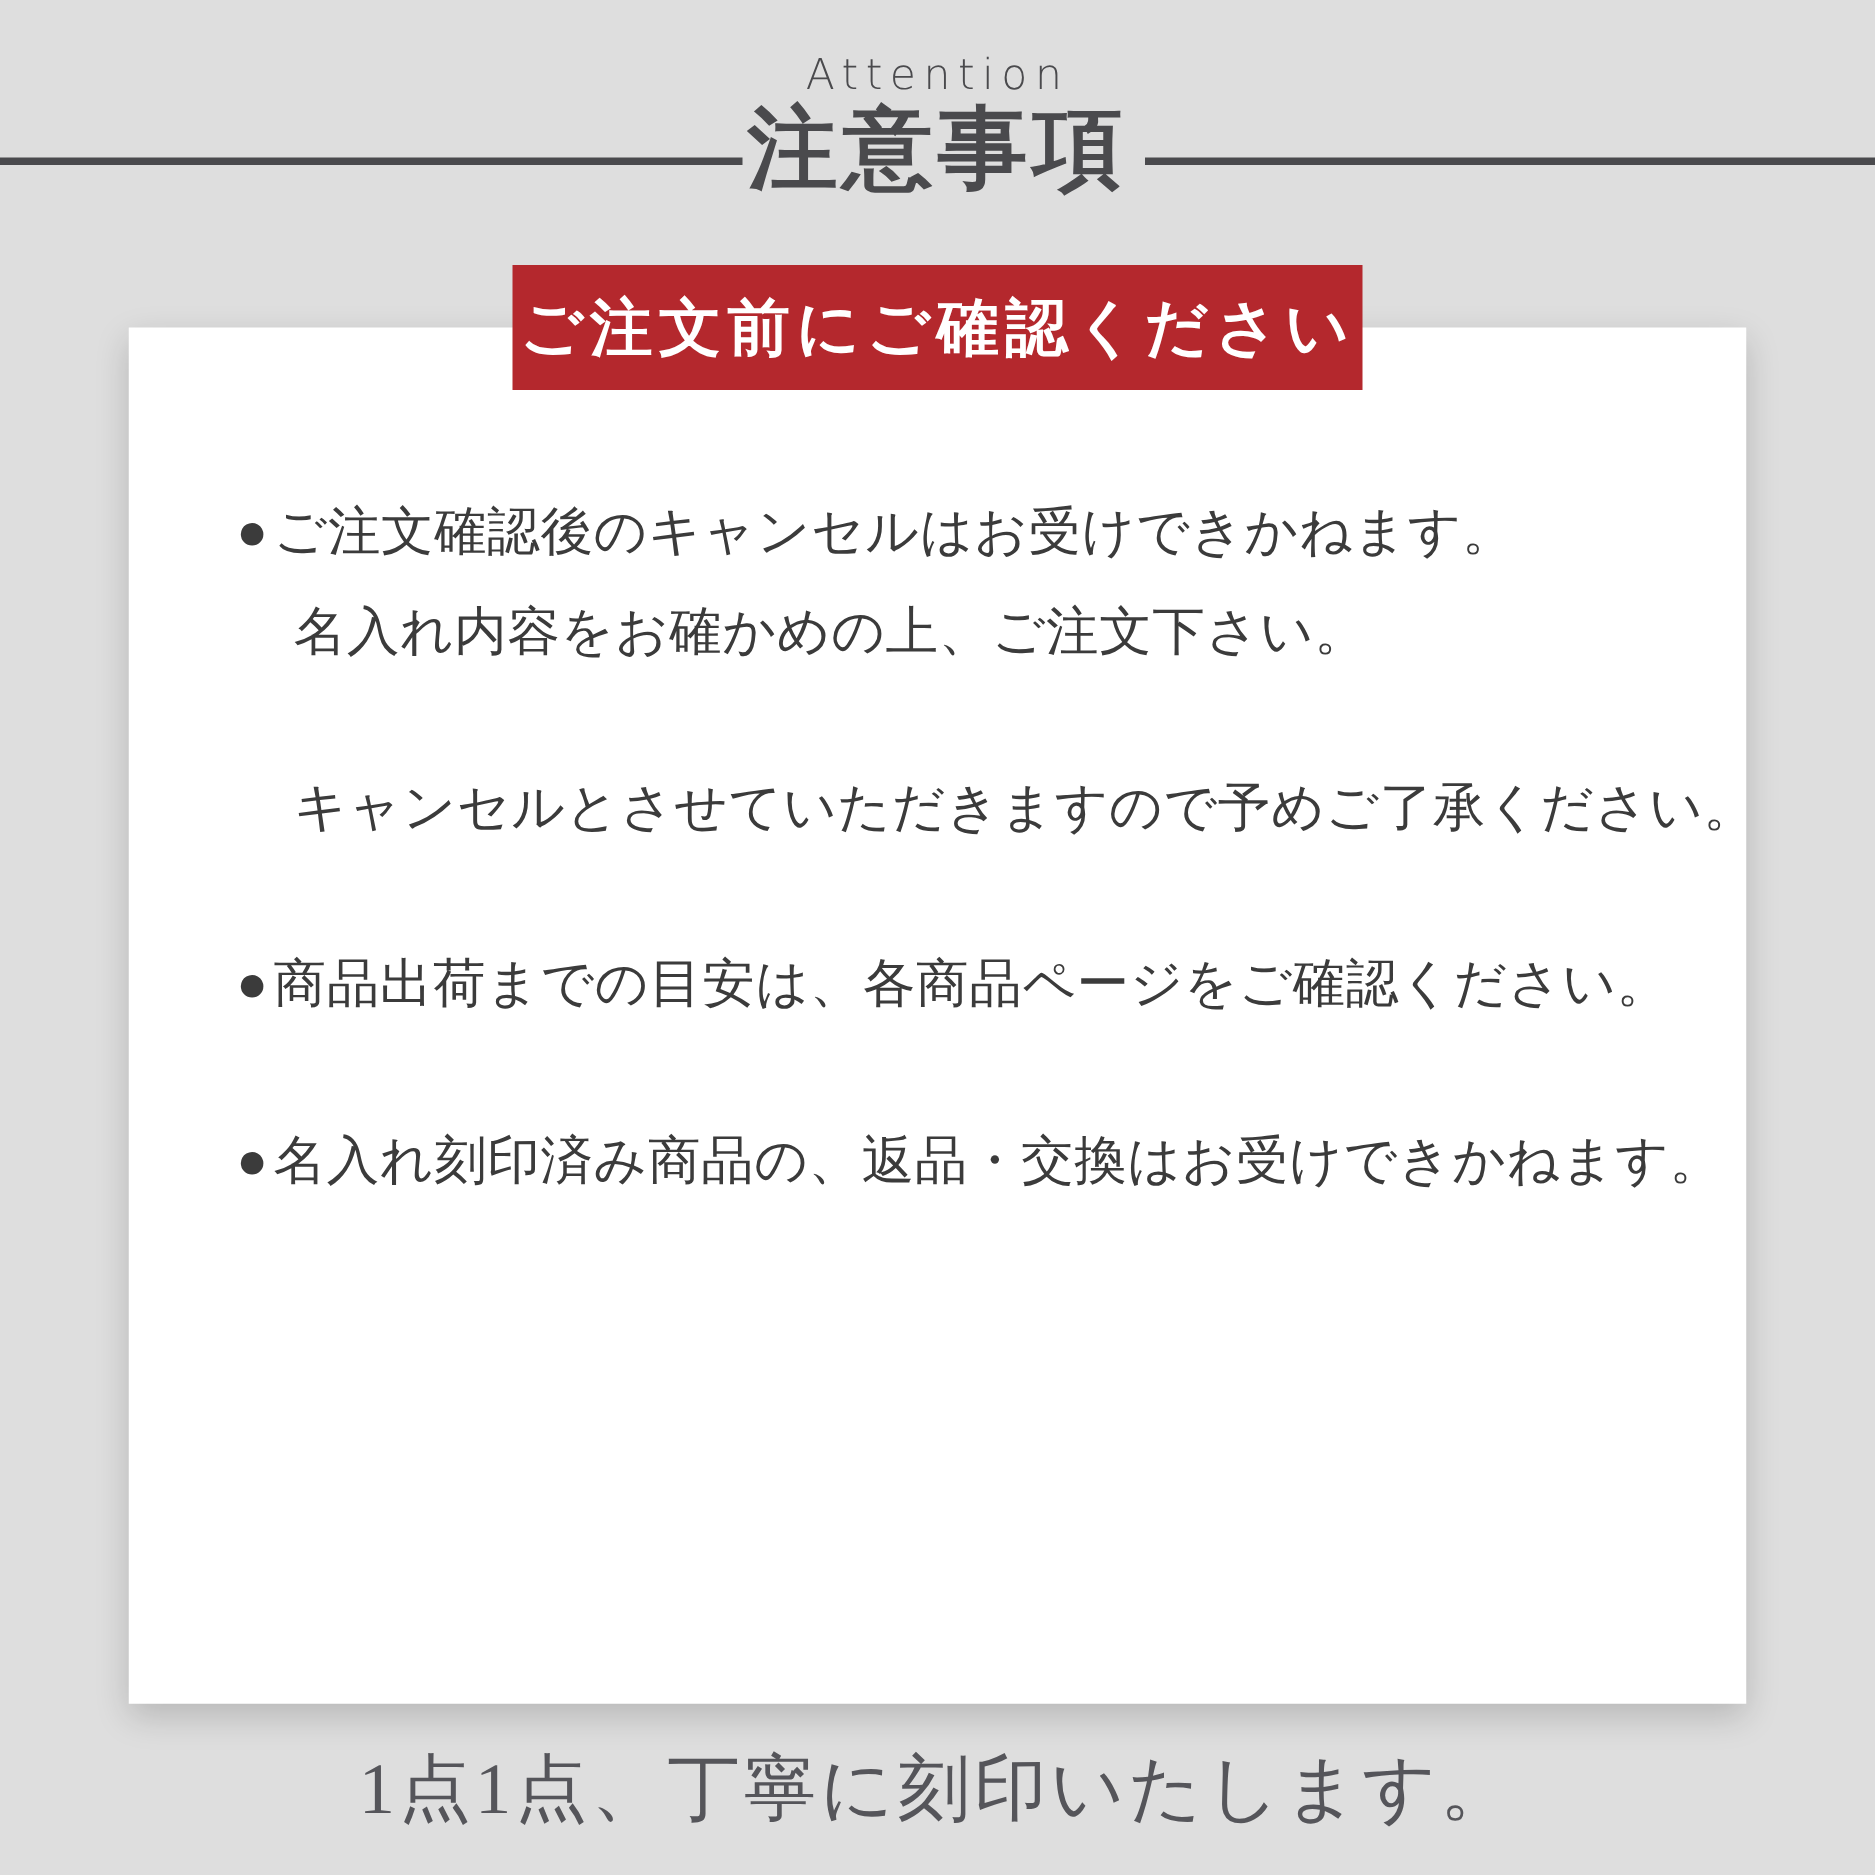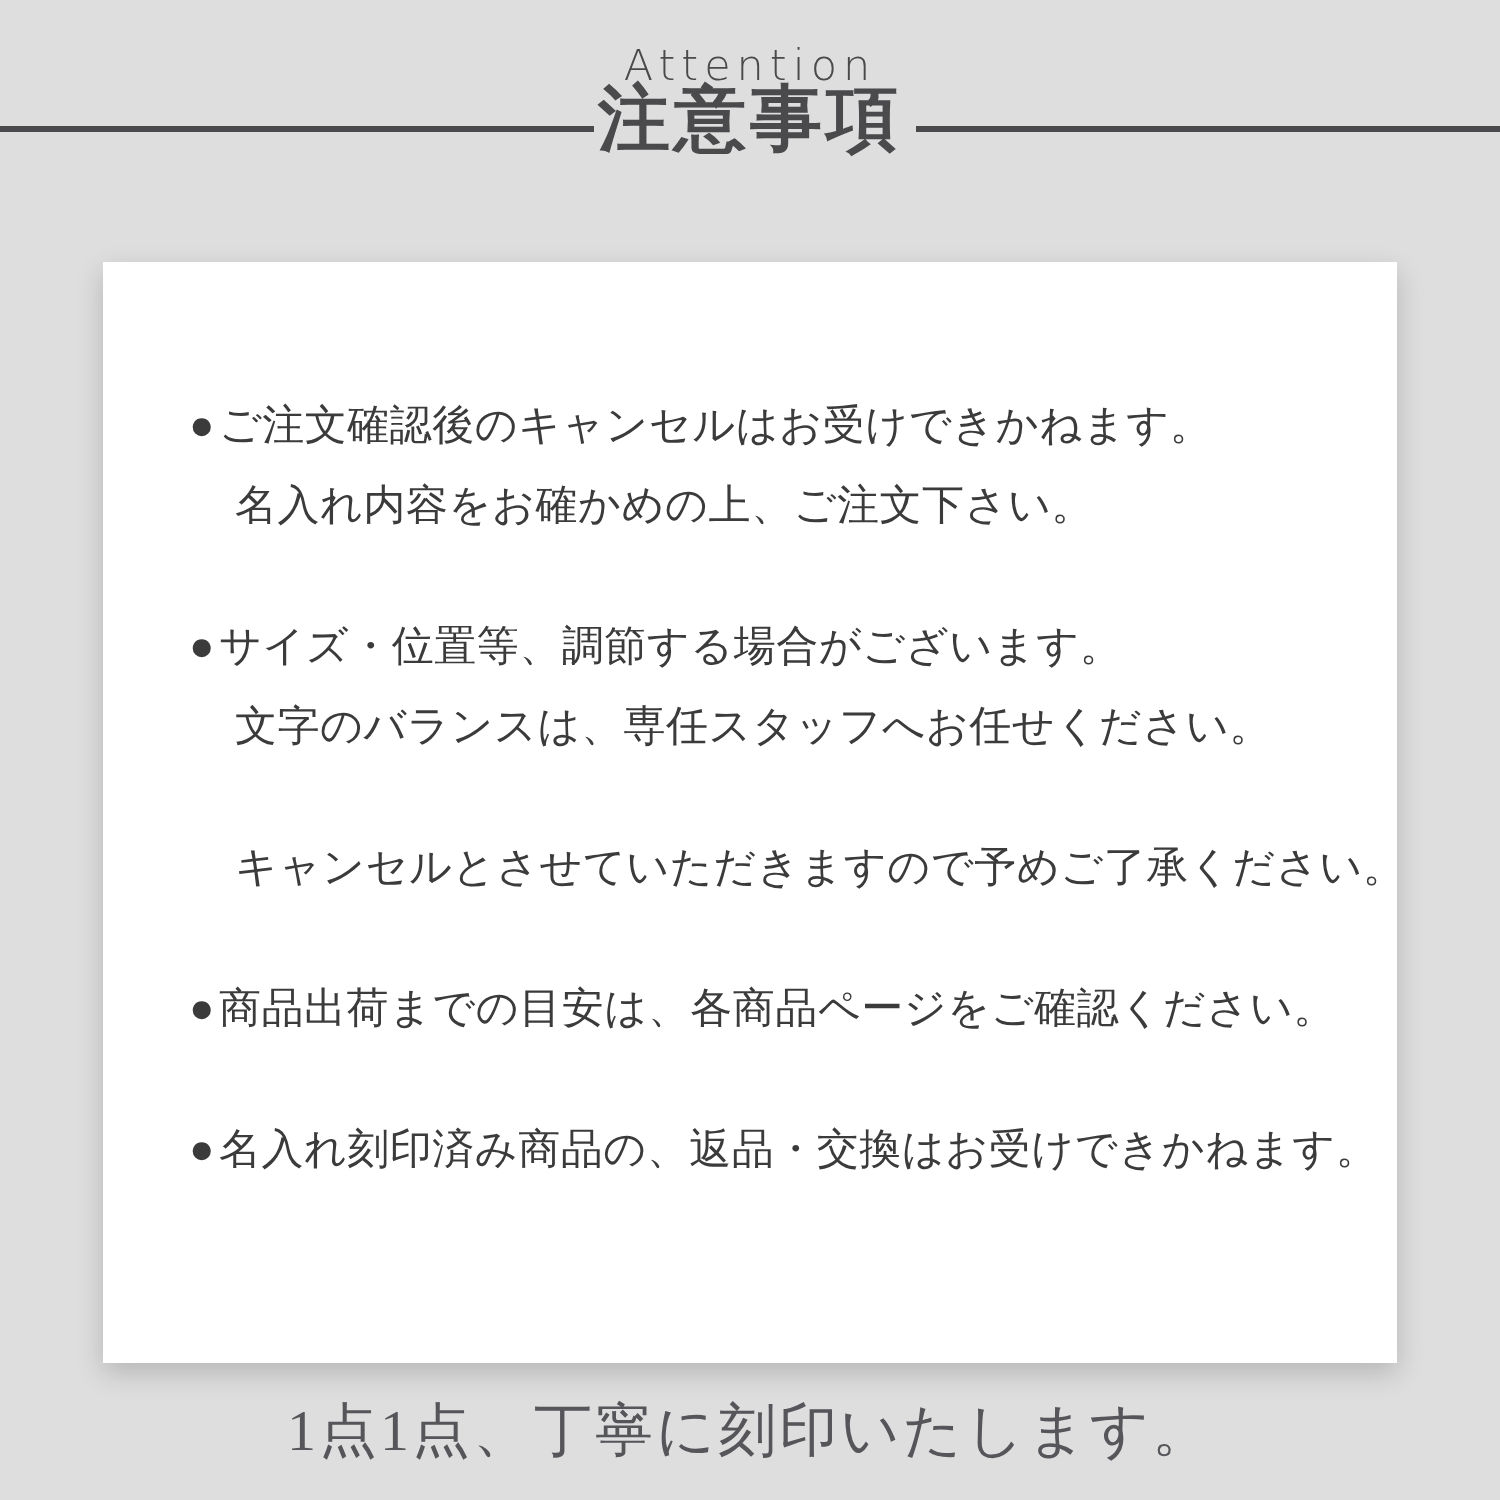--- a/index.html
+++ b/index.html
@@ -10,21 +10,21 @@
   html,body{background:var(--bg);}
   .page{
     position:relative; width:1500px; height:1500px;
     background:var(--bg); overflow:hidden;
     font-family:"Liberation Sans", sans-serif;
   }
   
   .eyebrow{
     position:absolute; top:40px; left:0; width:100%;
     text-align:center; font-family:"DejaVu Sans", sans-serif;
-    font-weight:300; font-size:43px; letter-spacing:6px; color:var(--head);
+    font-weight:300; font-size:34px; letter-spacing:6px; color:var(--head);
   }
   .page-title{
     position:absolute; top:78px; left:0; width:100%;
     text-align:center; font-family:"Liberation Serif", serif;
     font-size:72px; font-weight:600; letter-spacing:4px; color:var(--head);
     line-height:1.15;
   }
   .rule{ position:absolute; top:126px; height:6px; background:var(--head); }
   .rule-left{ left:0; width:594px; }
   .rule-right{ right:0; width:584px; }
@@ -63,32 +63,29 @@
 
 <div class="page">
 
   <div class="eyebrow">Attention</div>
   <div class="page-title">注意事項</div>
   <div class="rule rule-left"></div>
   <div class="rule rule-right"></div>
 
   <div class="card"></div>
 
+  <div class="banner">ご注文前にご確認ください</div>
 
   <div class="notes">
 
     <div class="note">
       <div class="line1"><span class="bullet">●</span><span>ご注文確認後のキャンセルはお受けできかねます。</span></div>
       <div class="line2">名入れ内容をお確かめの上、ご注文下さい。</div>
     </div>
 
-    <div class="note">
-      <div class="line1"><span class="bullet">●</span><span>サイズ・位置等、調節する場合がございます。</span></div>
-      <div class="line2">文字のバランスは、専任スタッフへお任せください。</div>
-    </div>
 
     <div class="note">
       <div class="line2">キャンセルとさせていただきますので予めご了承ください。</div>
     </div>
 
     <div class="note">
       <div class="line1"><span class="bullet">●</span><span>商品出荷までの目安は、各商品ページをご確認ください。</span></div>
     </div>
 
     <div class="note">

